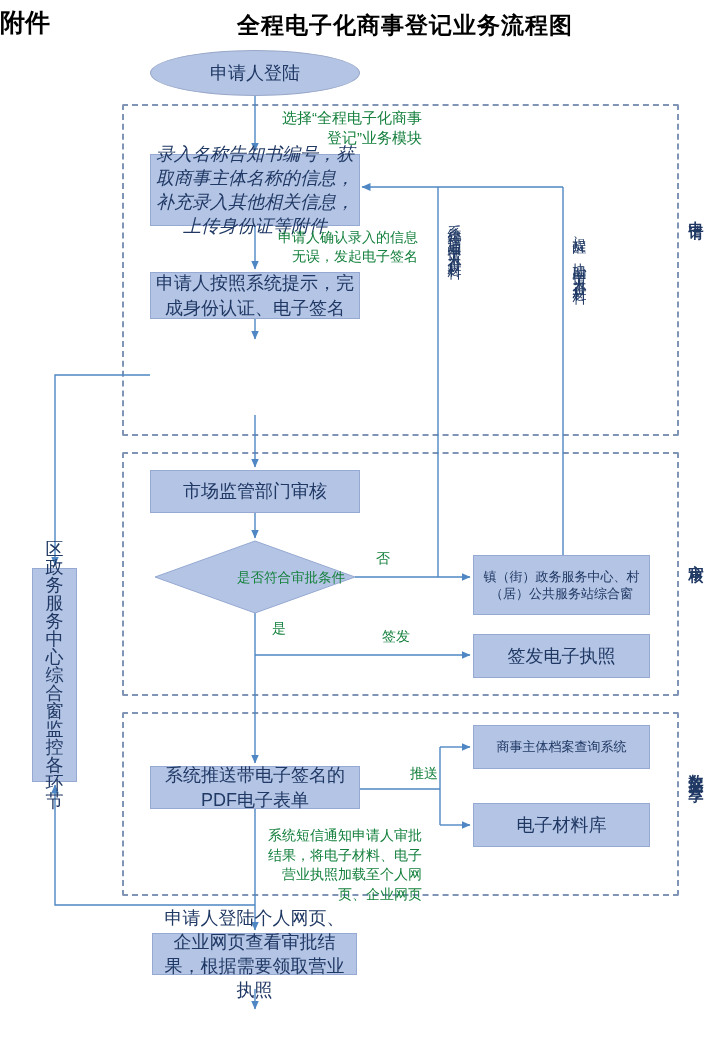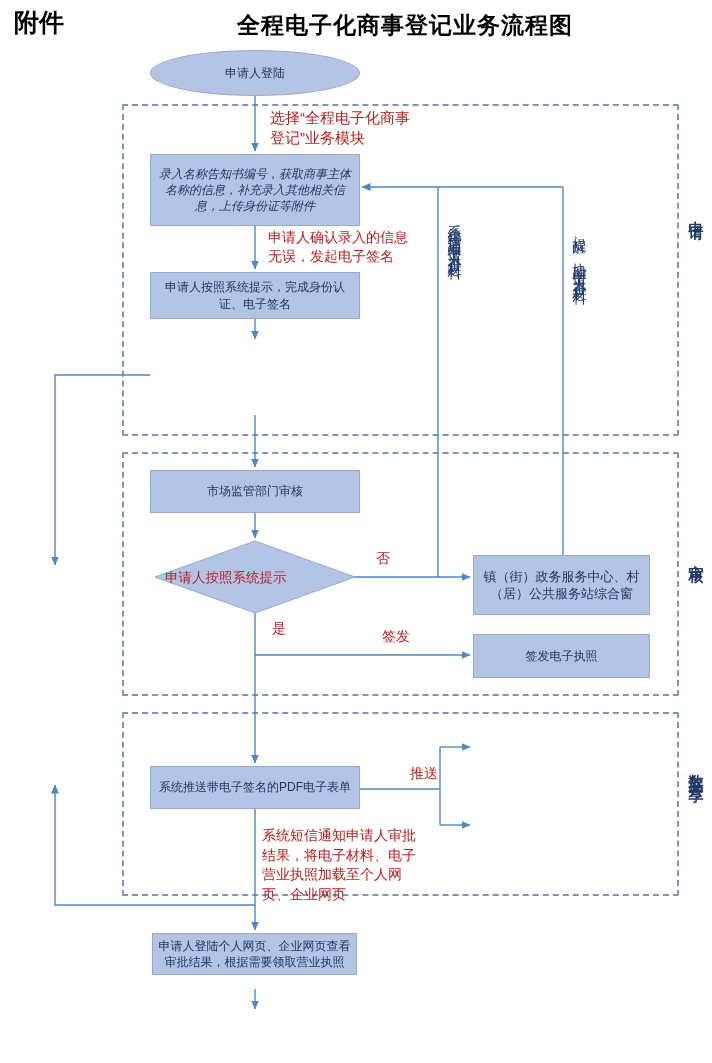--- a/index.html
+++ b/index.html
@@ -1,30 +1,30 @@
 <!DOCTYPE html>
 <html><head>
 <meta charset="utf-8">
 <style>
   html,body{margin:0;padding:0;background:#ffffff;}
   .canvas{
     position:relative;width:712px;height:1063px;background:#ffffff;
     font-family:"Liberation Sans",sans-serif;color:#1f3864;overflow:hidden;
   }
-  .attach{position:absolute;left:14px;top:6px;font-size:25px;font-weight:700;color:#000;}
+  .attach{position:absolute;left:0;top:6px;font-size:25px;font-weight:700;color:#000;}
   .title{position:absolute;left:230px;top:10px;width:350px;text-align:center;
          font-size:23px;font-weight:600;letter-spacing:1px;color:#000;}
   .dashed{position:absolute;border:2px dashed #8095b5;border-radius:2px;}
   .node{
     position:absolute;background:#b4c4e4;border:1px solid #95a9d2;
     display:flex;align-items:center;justify-content:center;text-align:center;
-    font-size:12px;line-height:1.34;color:#1f3864;z-index:3;padding:0 4px;box-sizing:border-box;
+    font-size:18px;line-height:1.34;color:#1f3864;z-index:3;padding:0 4px;box-sizing:border-box;
   }
   .terminator{border-radius:50%;border:1.5px solid #98a7c8;padding:0;}
-  .flabel{position:absolute;z-index:4;font-size:14px;color:#b91c1c;text-align:left;line-height:1.32;}
+  .flabel{position:absolute;z-index:4;font-size:14px;color:#15803d;text-align:right;line-height:1.32;}
   .vtext{
     position:absolute;z-index:4;font-size:14px;color:#1f3864;
     writing-mode:vertical-rl;text-orientation:upright;letter-spacing:3.5px;line-height:16px;
   }
   .section-label{
     position:absolute;z-index:4;font-size:15px;font-weight:600;color:#1f3864;
     writing-mode:vertical-rl;text-orientation:upright;letter-spacing:4px;line-height:16px;
   }
   svg.wires{position:absolute;left:0;top:0;z-index:2;}
   .small{font-size:13px;}
@@ -91,44 +91,53 @@
 
   <div class="vtext" style="left:447px;top:213px;">系统短信通知申请人补正材料</div>
   <div class="vtext" style="left:572px;top:227px;">提醒、协助申请人补正材料</div>
 
   <div class="section-label" style="left:688px;top:209px;">申请</div>
 
   <div class="node" style="left:150px;top:470px;width:210px;height:43px;">
     <span>市场监管部门审核</span>
   </div>
 
-  <div class="flabel" style="left:165px;top:569px;width:180px;z-index:4;font-size:13.5px;">申请人按照系统提示</div>
+  <div class="flabel" style="left:165px;top:569px;width:180px;z-index:4;font-size:13.5px;">是否符合审批条件</div>
 
   <div class="flabel" style="left:376px;top:549px;">否</div>
   <div class="flabel" style="left:272px;top:619px;">是</div>
   <div class="flabel" style="left:382px;top:627px;">签发</div>
 
   <div class="node small" style="left:473px;top:555px;width:177px;height:60px;">
     <span>镇（街）政务服务中心、村（居）公共服务站综合窗</span>
   </div>
 
   <div class="node" style="left:473px;top:634px;width:177px;height:44px;">
     <span>签发电子执照</span>
   </div>
 
   <div class="section-label" style="left:688px;top:552px;">审核</div>
 
+  <div class="node" style="left:32px;top:568px;width:45px;height:214px;padding:0;">
+    <span class="monitor-inner">区政务服务中心综合窗监控各环节</span>
+  </div>
 
   <div class="node" style="left:150px;top:766px;width:210px;height:43px;">
     <span>系统推送带电子签名的PDF电子表单</span>
   </div>
 
   <div class="flabel" style="left:386px;top:764px;margin-left:24px;">推送</div>
 
+  <div class="node small" style="left:473px;top:725px;width:177px;height:44px;">
+    <span>商事主体档案查询系统</span>
+  </div>
 
+  <div class="node" style="left:473px;top:803px;width:177px;height:44px;">
+    <span>电子材料库</span>
+  </div>
 
   <div class="flabel" style="left:262px;top:826px;width:160px;line-height:19.5px;">系统短信通知申请人审批结果，将电子材料、电子营业执照加载至个人网页、企业网页</div>
 
   <div class="section-label" style="left:688px;top:762px;">数据共享</div>
 
   <div class="node" style="left:152px;top:933px;width:205px;height:42px;">
     <span>申请人登陆个人网页、企业网页查看审批结果，根据需要领取营业执照</span>
   </div>
 
 

